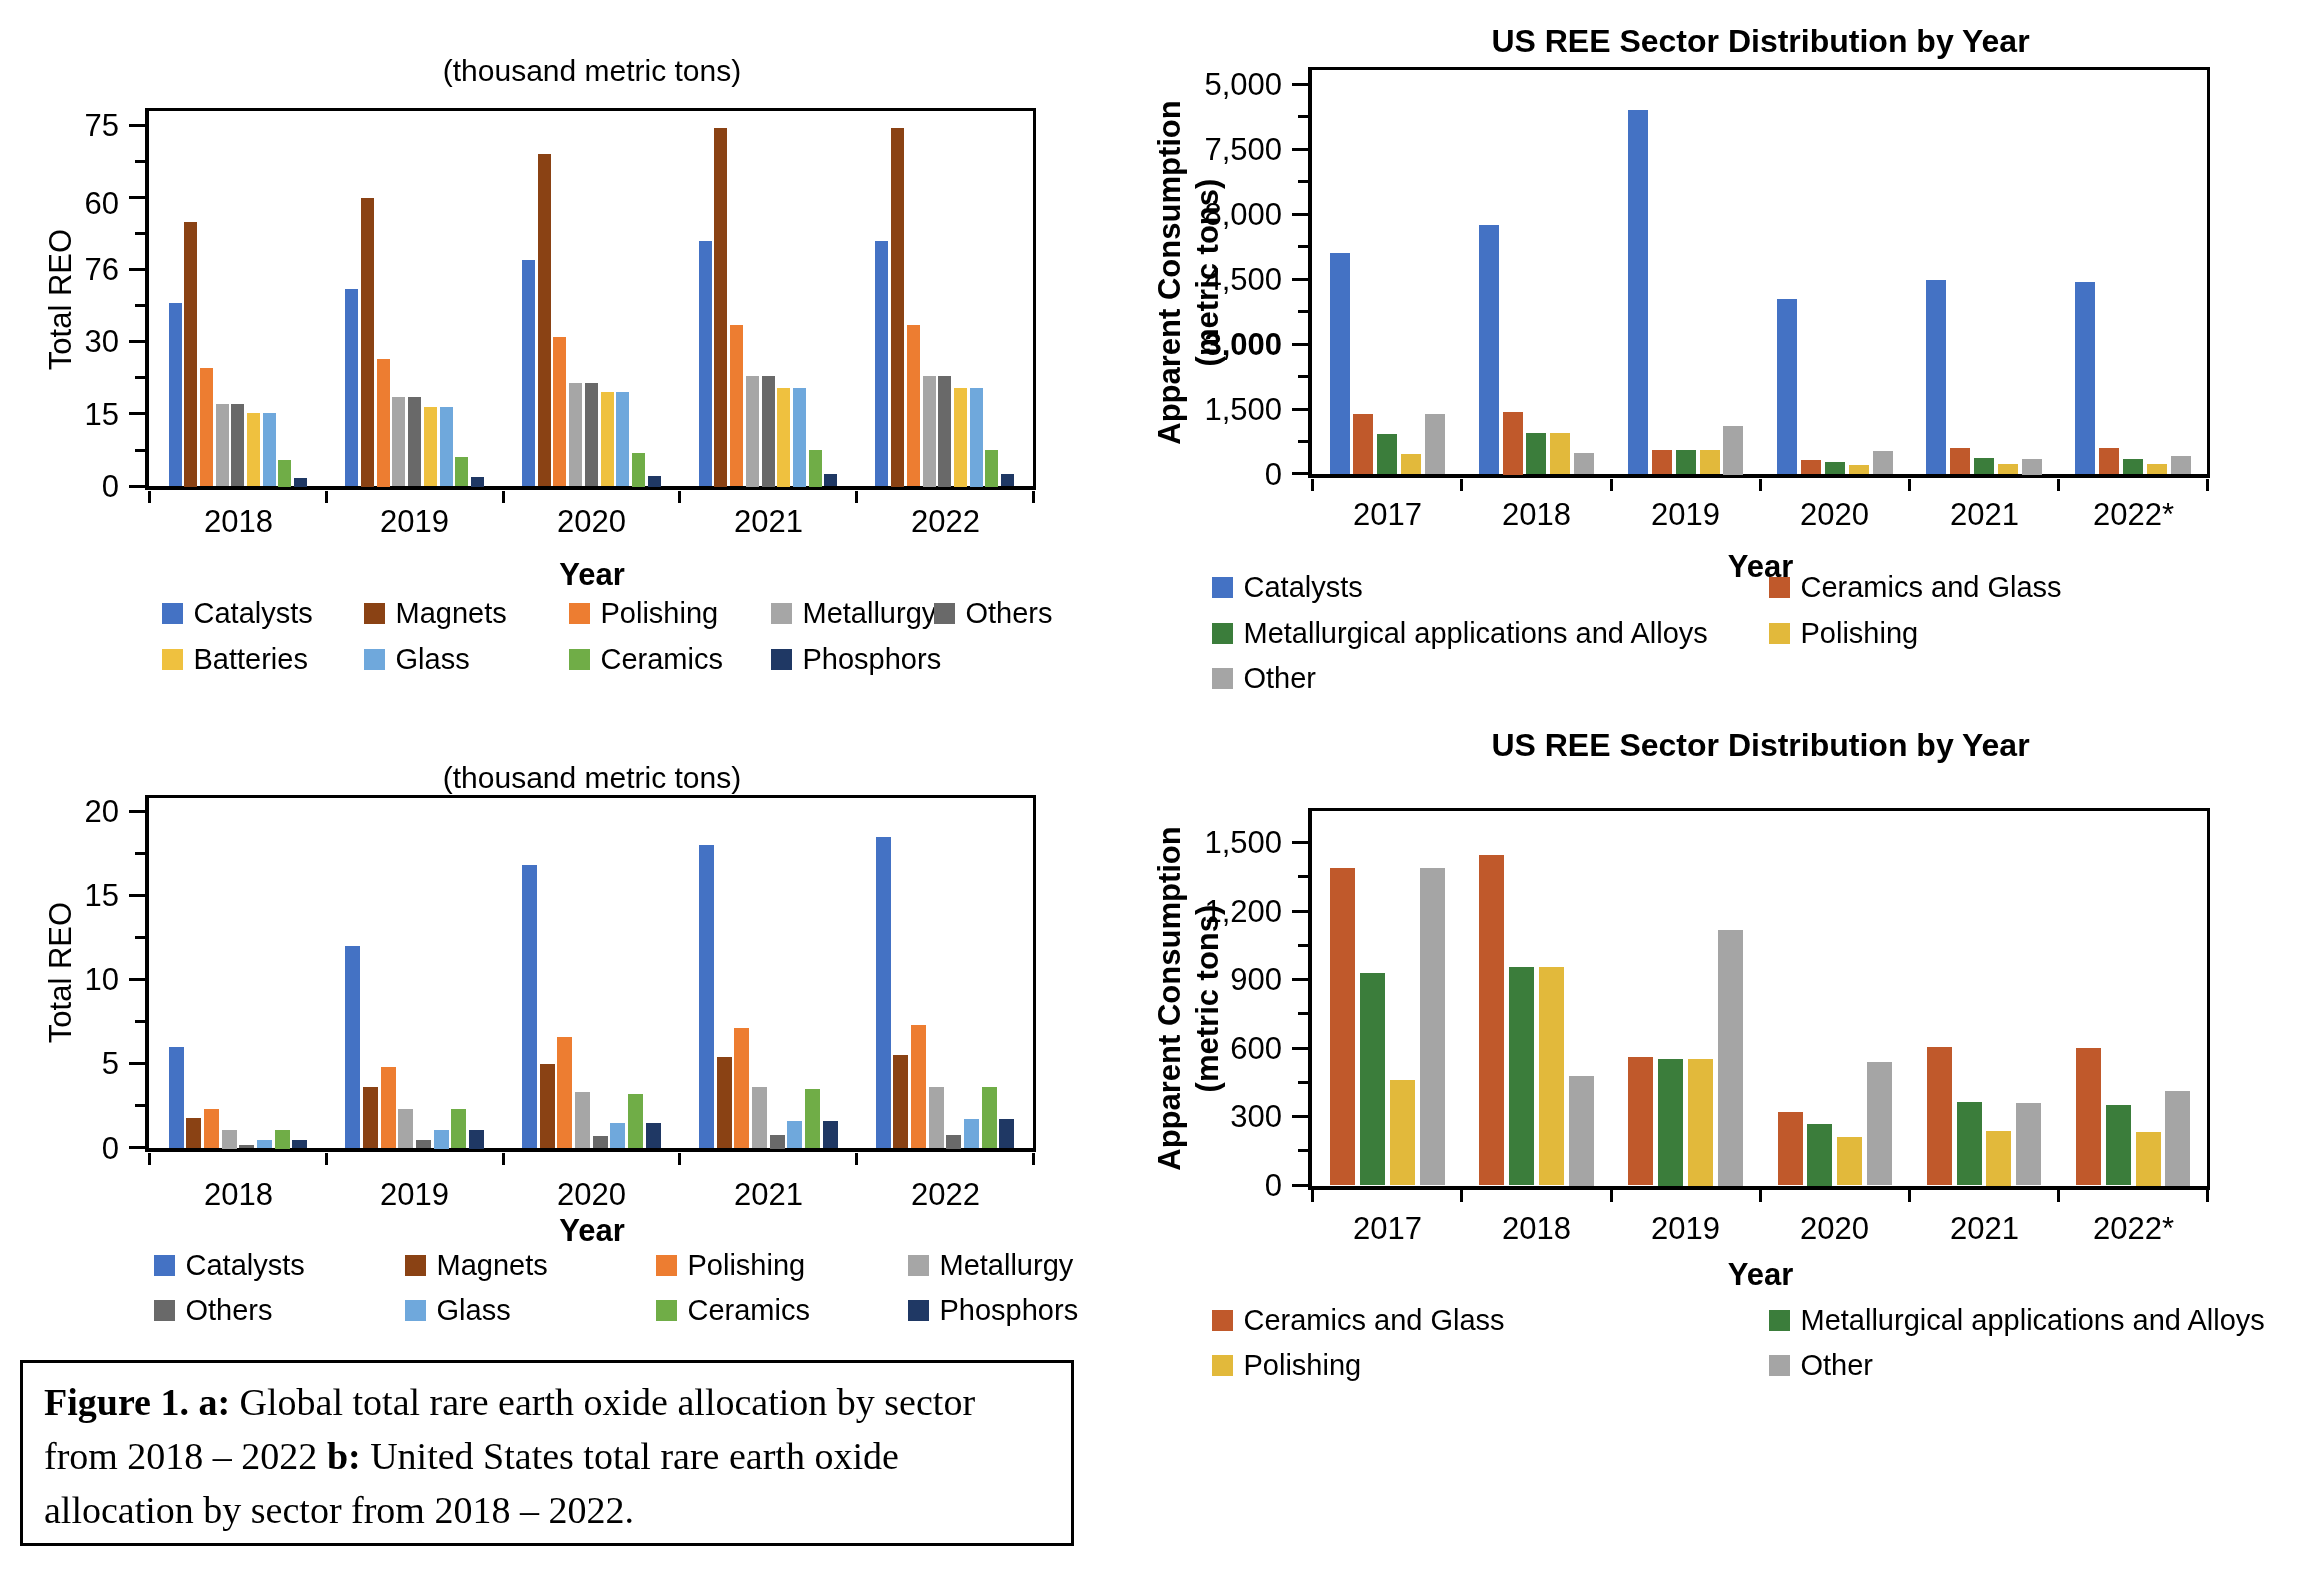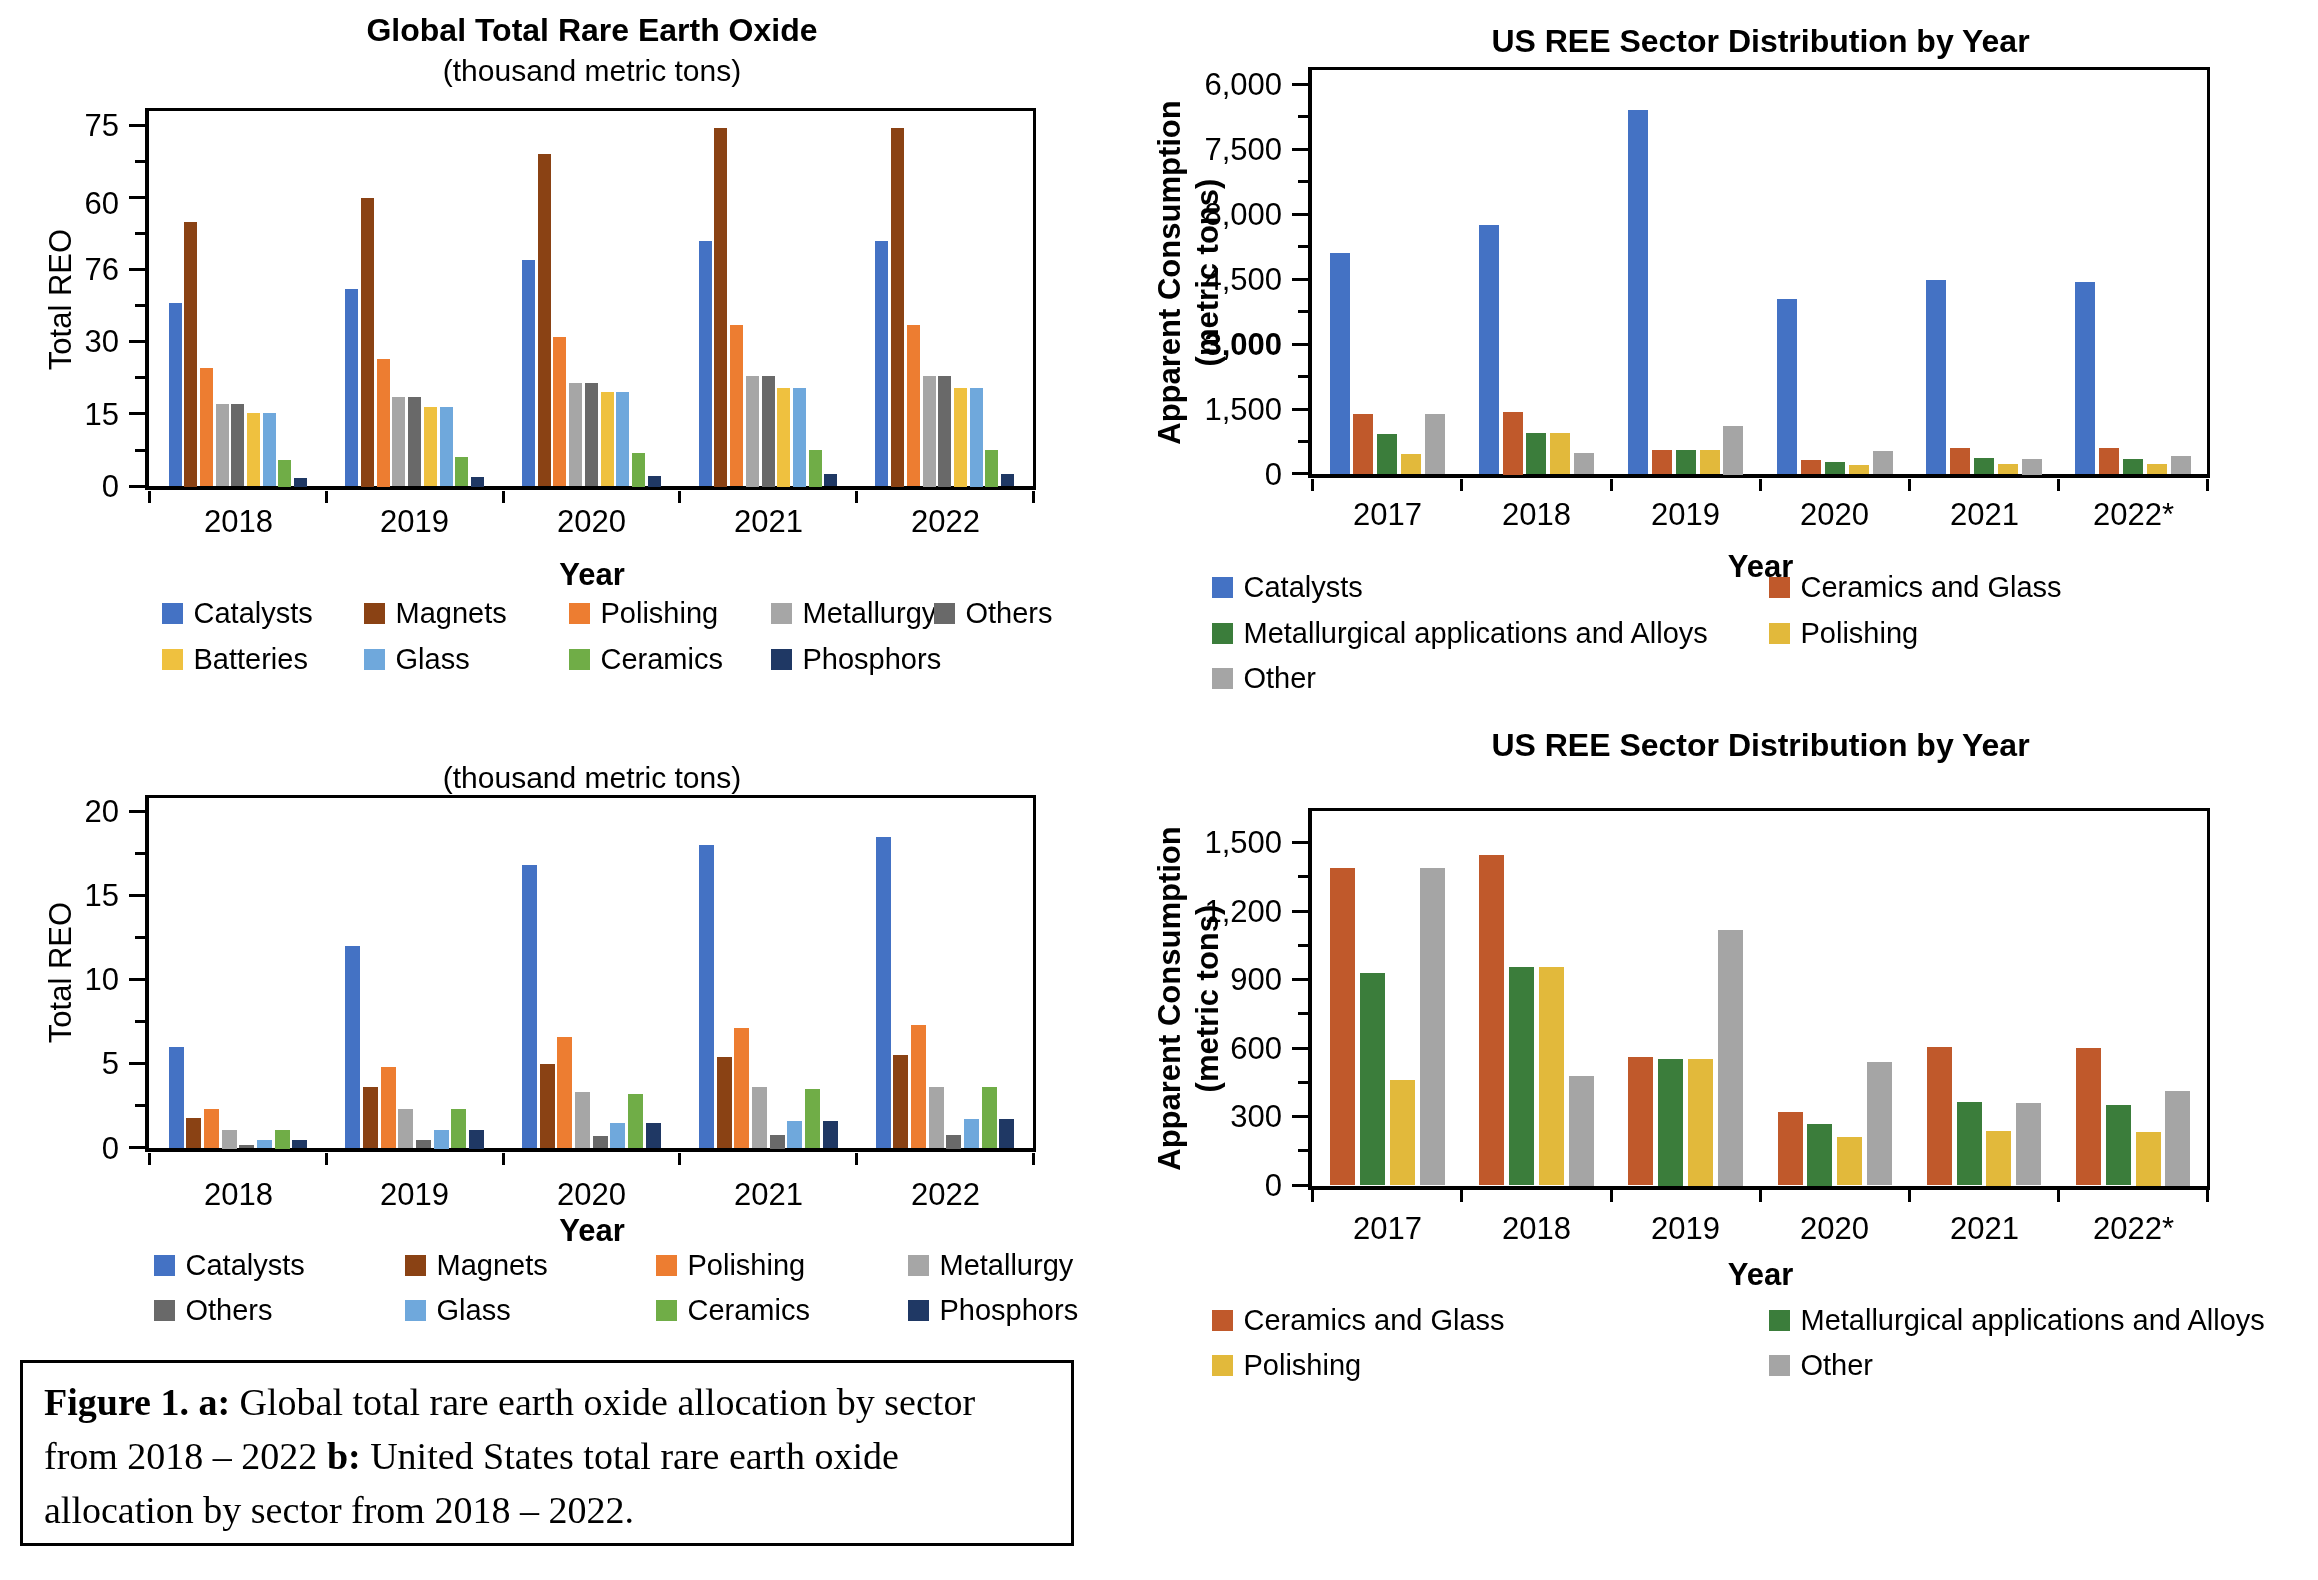--- a/index.html
+++ b/index.html
@@ -23,21 +23,20 @@
   .ltext{font-size:29px;}
   .caption{position:absolute;border:3.2px solid #000;background:#fff;
            font-family:"Liberation Serif", serif;font-size:38px;line-height:1.42;padding:13px 21px;}
 </style>
 </head>
 <body>
 
 <div id="canvas">
 
   <div class="chart" style="left:24px;top:12px;width:1086px;height:685px;">
-    <div class="c-title" style="left:126px;top:0px;width:884px;">Global Total Rare Earth Oxide</div>
     <div class="c-sub" style="left:126px;top:42px;width:884px;">(thousand metric tons)</div>
     <div class="c-ylab" style="left:-151px;top:255px;width:375px;height:65px;">
       <span>Total REO</span>
     </div>
     <div class="c-panel" style="left:154px;top:109px;">a)</div>
     <div class="c-year" style="left:126px;top:545px;width:884px;">Year</div>
   <div class="plot-box" style="left: 121px; top: 96px; width: 884px; height: 375px;"></div>
       <div class="ytick" style="left: 105px; top: 473px; width: 16px; height: 3.2px;"></div>
       <div class="yticklab" style="left: 0px; top: 455px; width: 95px;">0</div>
       <div class="ytick" style="left: 105px; top: 400px; width: 16px; height: 3.2px;"></div>
@@ -271,21 +270,21 @@
       <div class="yticklab" style="left: 0px; top: 378px; width: 141px;">1,500</div>
       <div class="ytick" style="left: 151px; top: 331px; width: 16px; height: 3.2px;"></div>
       <div class="yticklab" style="left: 0px; top: 313px; width: 141px; font-weight: bold;">3,000</div>
       <div class="ytick" style="left: 151px; top: 266px; width: 16px; height: 3.2px;"></div>
       <div class="yticklab" style="left: 0px; top: 248px; width: 141px;">4,500</div>
       <div class="ytick" style="left: 151px; top: 201px; width: 16px; height: 3.2px;"></div>
       <div class="yticklab" style="left: 0px; top: 183px; width: 141px;">8,000</div>
       <div class="ytick" style="left: 151px; top: 136px; width: 16px; height: 3.2px;"></div>
       <div class="yticklab" style="left: 0px; top: 118px; width: 141px;">7,500</div>
       <div class="ytick" style="left: 151px; top: 71px; width: 16px; height: 3.2px;"></div>
-      <div class="yticklab" style="left: 0px; top: 53px; width: 141px;">6,000</div>
+      <div class="yticklab" style="left: 0px; top: 53px; width: 141px;">5,000</div>
       <div class="ytick" style="left: 157px; top: 428px; width: 9.7px; height: 3.2px;"></div>
       <div class="ytick" style="left: 157px; top: 363px; width: 9.7px; height: 3.2px;"></div>
       <div class="ytick" style="left: 157px; top: 298px; width: 9.7px; height: 3.2px;"></div>
       <div class="ytick" style="left: 157px; top: 233px; width: 9.7px; height: 3.2px;"></div>
       <div class="ytick" style="left: 157px; top: 168px; width: 9.7px; height: 3.2px;"></div>
       <div class="ytick" style="left: 157px; top: 103px; width: 9.7px; height: 3.2px;"></div>
       <div class="xtick" style="left: 170px; top: 467px; width: 3.2px; height: 12px;"></div>
       <div class="xtick" style="left: 319px; top: 467px; width: 3.2px; height: 12px;"></div>
       <div class="xtick" style="left: 469px; top: 467px; width: 3.2px; height: 12px;"></div>
       <div class="xtick" style="left: 618px; top: 467px; width: 3.2px; height: 12px;"></div>

